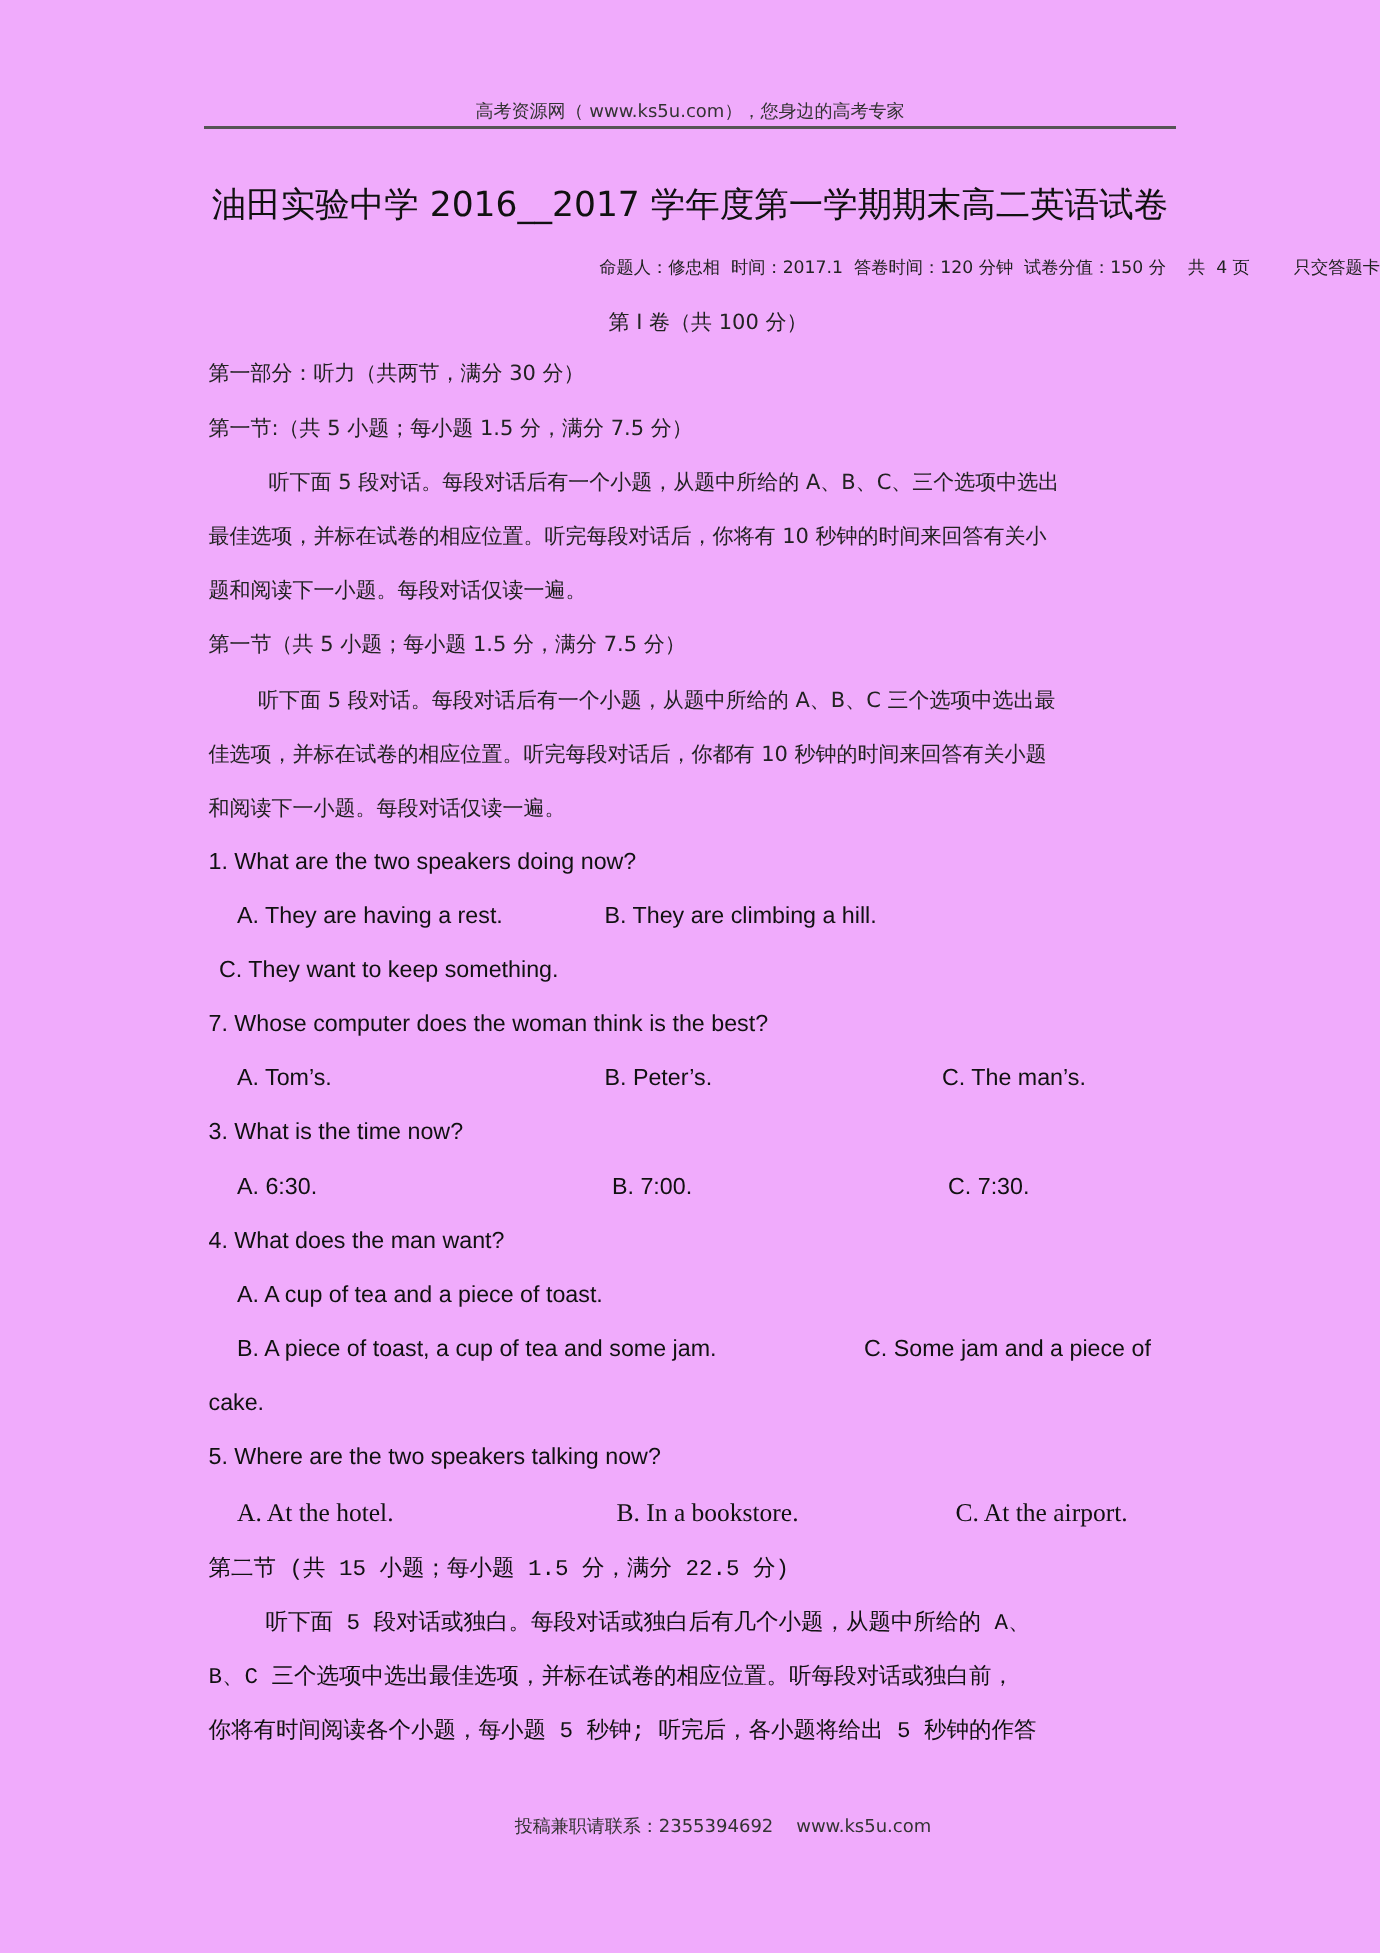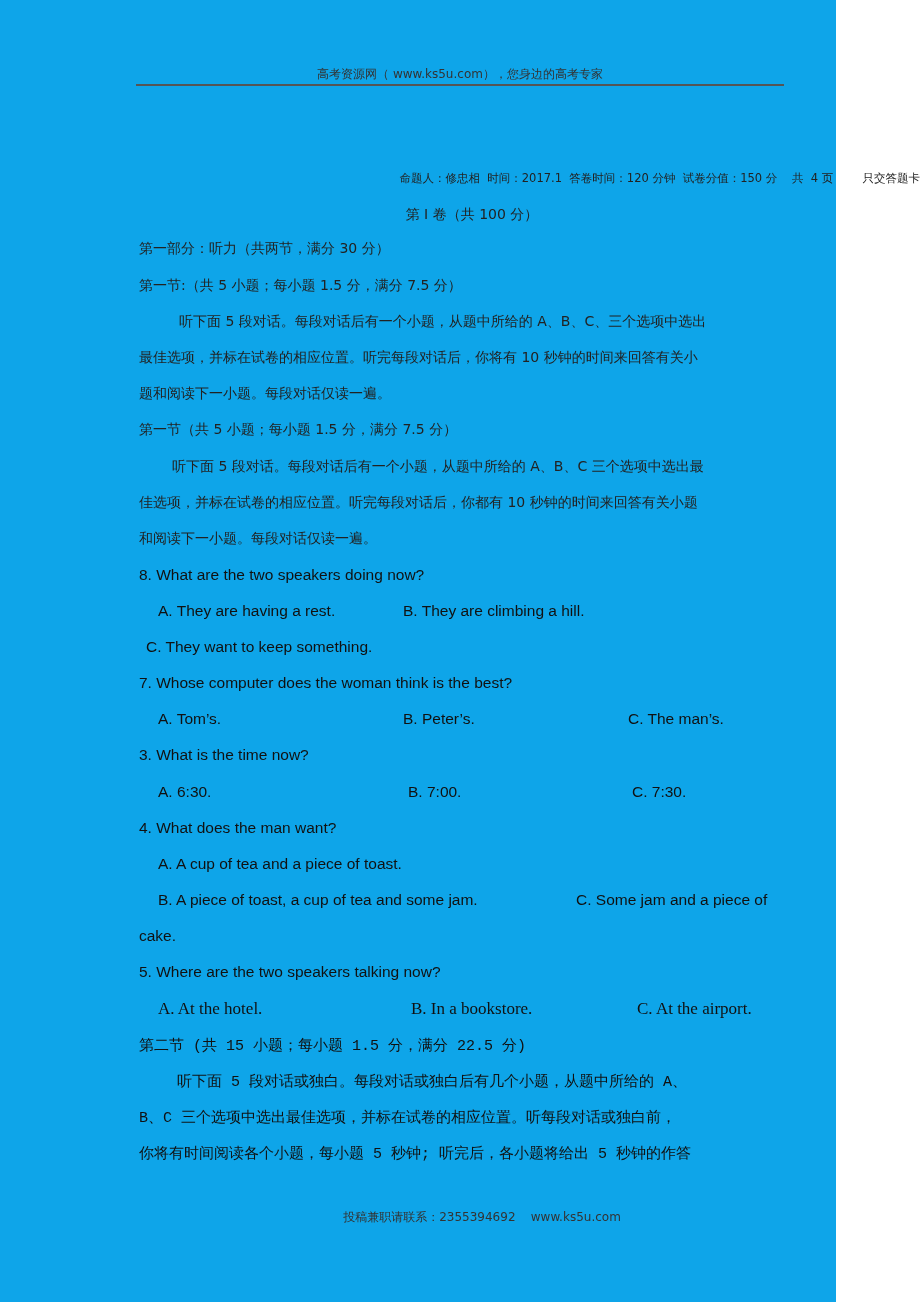--- a/index.html
+++ b/index.html
@@ -1,17 +1,17 @@
 <!DOCTYPE html>
 <html><head>
 <meta charset="utf-8">
 <style>
   html, body { margin:0; padding:0; background:#ffffff; }
   body { width:920px; height:1302px; position:relative; overflow:hidden; color:#1a1a1a; }
-  .page { position:absolute; left:0; top:0; width:836px; height:1302px; background:#0ea5e9; }
+  .page { position:absolute; left:0; top:0; width:920px; height:1302px; background:#f0abfc; }
   .header-text {
     position:absolute; left:0; width:920px; top:66px; text-align:center;
     font-family:"DejaVu Sans", sans-serif; font-size:12px; color:#333;
   }
   .header-rule {
     position:absolute; left:136px; width:648px; top:84px; height:2px; background:#555;
   }
   .title {
     position:absolute; left:0; width:920px; top:121px; text-align:center;
     font-family:"DejaVu Sans", sans-serif; font-size:23px; color:#111; letter-spacing:0px;
@@ -36,35 +36,36 @@
   }
 </style>
 </head>
 <body>
 
 <div class="page">
 
   <div class="header-text">高考资源网（ www.ks5u.com），您身边的高考专家</div>
   <div class="header-rule"></div>
 
+  <div class="title">油田实验中学 2016__2017 学年度第一学期期末高二英语试卷</div>
   <div class="meta">命题人：修忠相  时间：2017.1  答卷时间：120 分钟  试卷分值：150 分    共  4 页        只交答题卡</div>
   <div class="vol">第 I  卷（共 100 分）</div>
 
   <div class="line" style="top:240px">第一部分：听力（共两节，满分 30 分）</div>
   <div class="line" style="top:277px">第一节:（共 5 小题；每小题 1.5 分，满分 7.5 分）</div>
   <div class="line" style="top:313px; left:179px">听下面 5 段对话。每段对话后有一个小题，从题中所给的 A、B、C、三个选项中选出</div>
   <div class="line" style="top:349px">最佳选项，并标在试卷的相应位置。听完每段对话后，你将有 10 秒钟的时间来回答有关小</div>
   <div class="line" style="top:385px">题和阅读下一小题。每段对话仅读一遍。</div>
 
   <div class="line" style="top:421px">第一节（共 5 小题；每小题 1.5 分，满分 7.5 分）</div>
   <div class="line" style="top:458px; left:172px">听下面 5 段对话。每段对话后有一个小题，从题中所给的 A、B、C 三个选项中选出最</div>
   <div class="line" style="top:494px">佳选项，并标在试卷的相应位置。听完每段对话后，你都有 10 秒钟的时间来回答有关小题</div>
   <div class="line" style="top:530px">和阅读下一小题。每段对话仅读一遍。</div>
 
-  <div class="line en" style="top:566px">8. What are the two speakers doing now?</div>
+  <div class="line en" style="top:566px">1. What are the two speakers doing now?</div>
   <div class="line en" style="top:602px; left:158px">A. They are having a rest.</div>
   <div class="line en" style="top:602px; left:403px">B. They are climbing a hill.</div>
   <div class="line en" style="top:638px; left:146px">C. They want to keep something.</div>
 
   <div class="line en" style="top:674px">7. Whose computer does the woman think is the best?</div>
   <div class="line en" style="top:710px; left:158px">A. Tom’s.</div>
   <div class="line en" style="top:710px; left:403px">B. Peter’s.</div>
   <div class="line en" style="top:710px; left:628px">C. The man’s.</div>
 
   <div class="line en" style="top:746px">3. What is the time now?</div>

